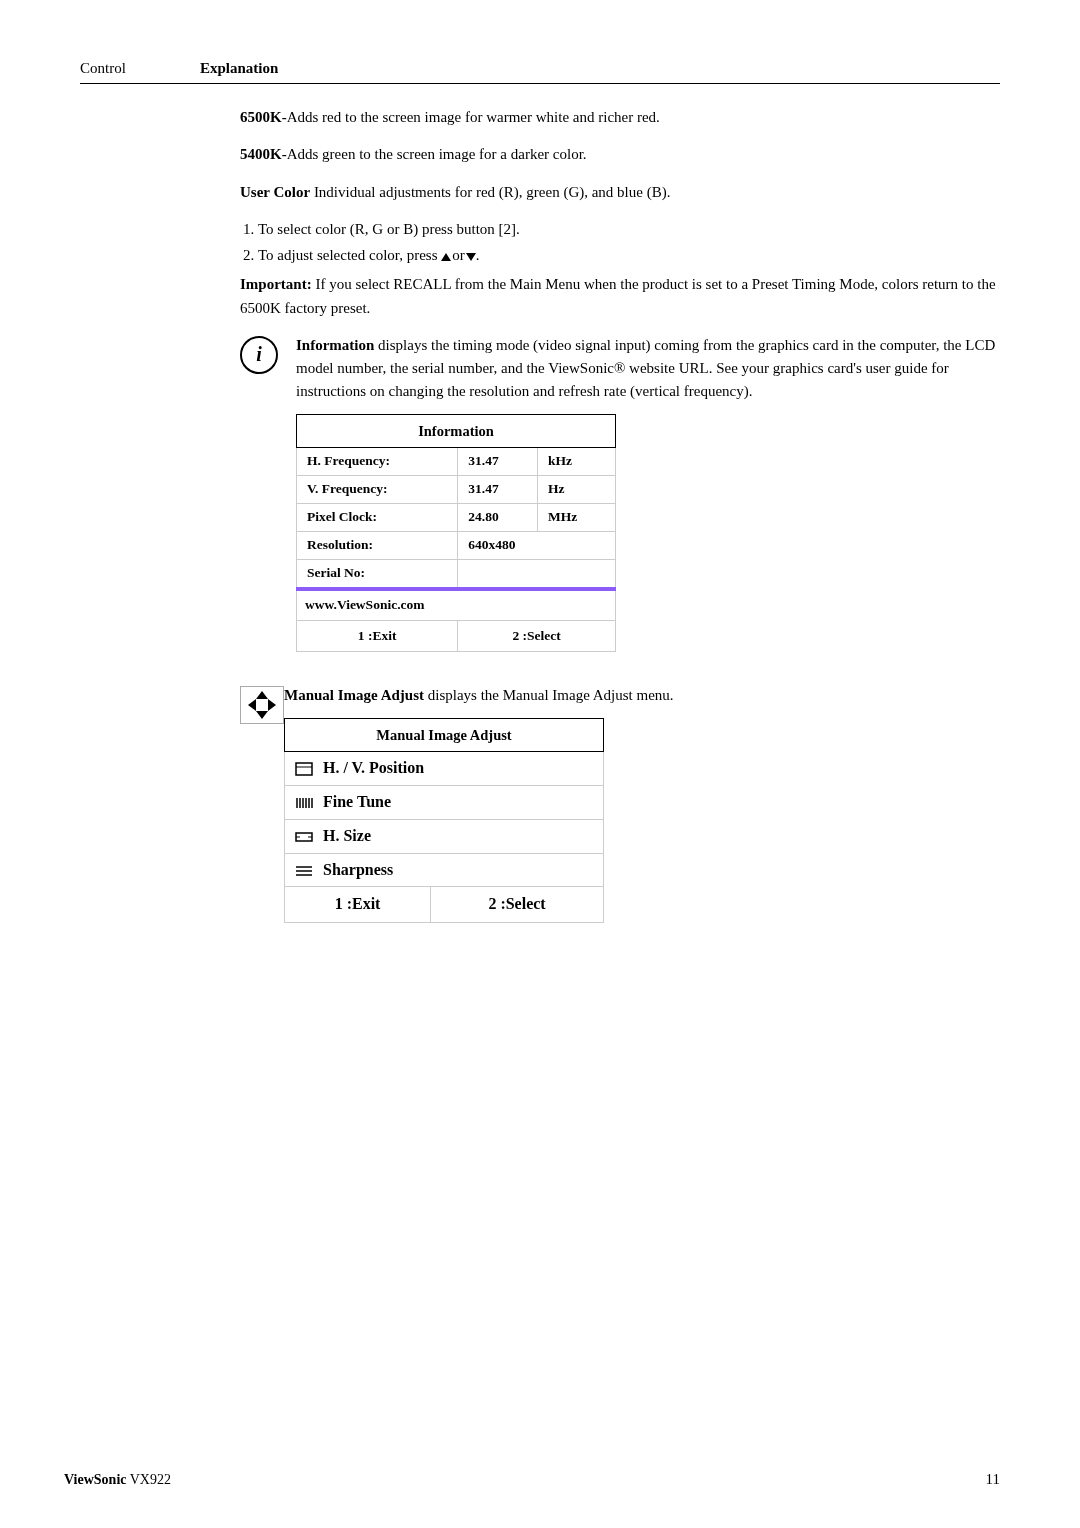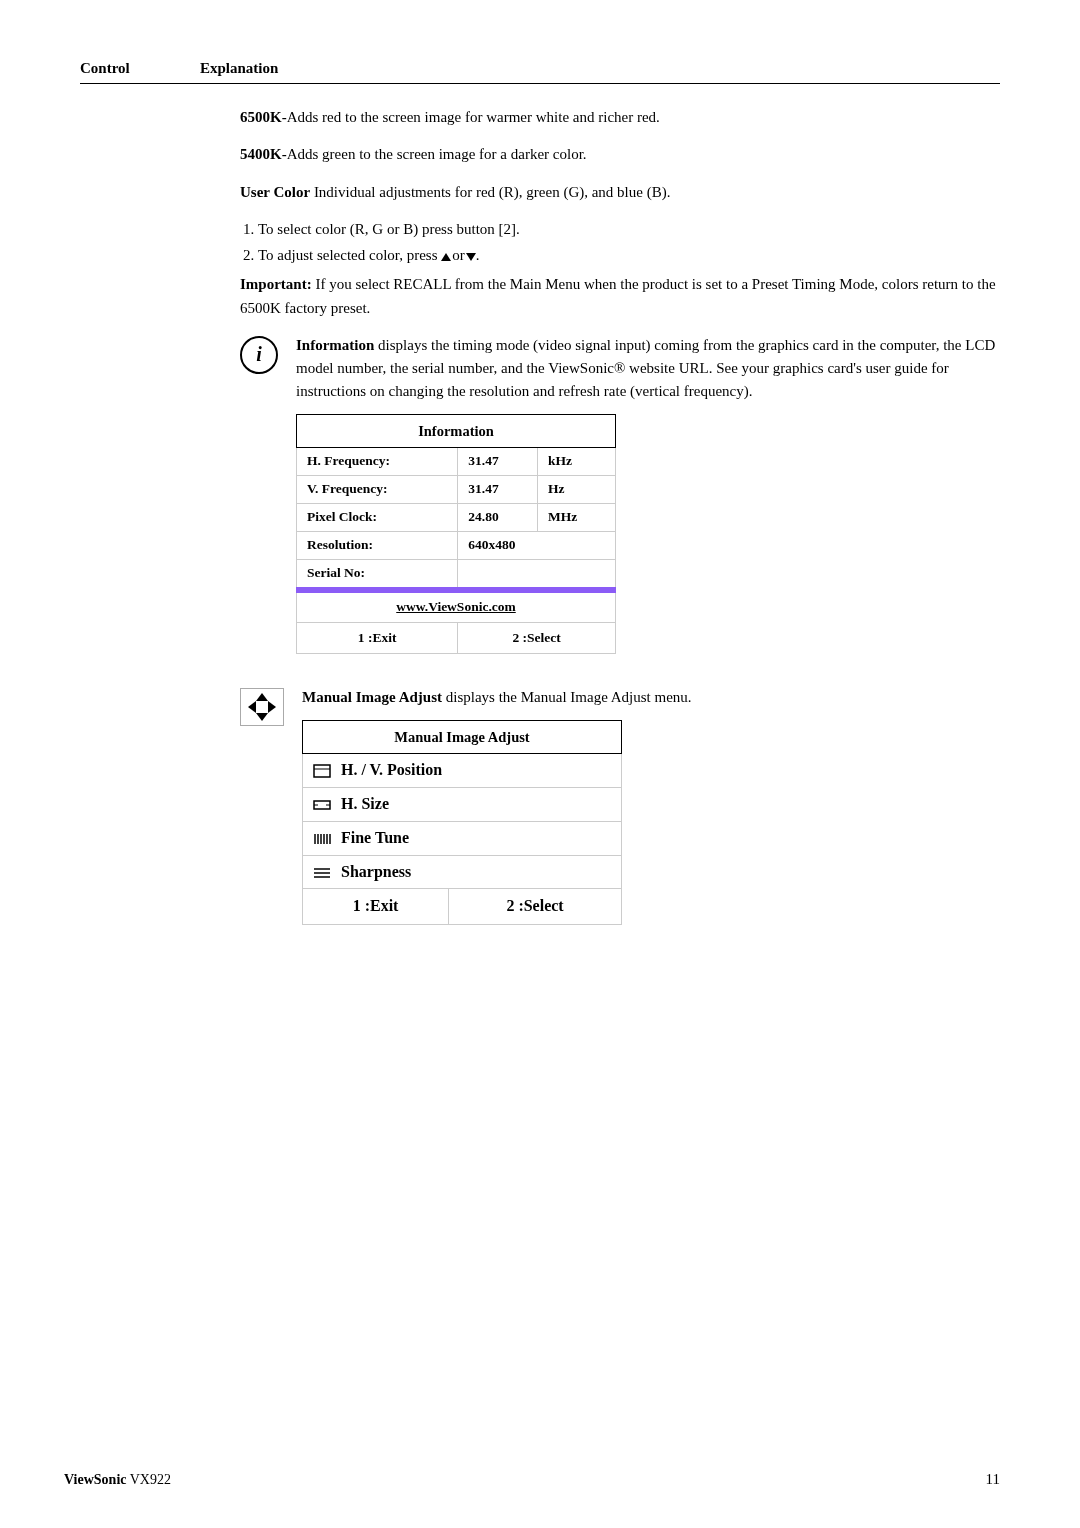--- a/index.html
+++ b/index.html
@@ -18,21 +18,21 @@
       position: relative;
     }
     .header-row {
       display: flex;
       align-items: baseline;
       border-bottom: 1.5px solid #000;
       padding-bottom: 6px;
       margin-bottom: 22px;
     }
     .header-control {
-      font-weight: bold;
+      font-weight: normal;
       font-size: 15px;
       min-width: 120px;
     }
     .header-explanation {
       font-weight: bold;
       font-size: 15px;
     }
     .content-area {
       padding-left: 160px;
     }
@@ -101,25 +101,23 @@
     }
     .info-table .val {
       font-weight: bold;
     }
     .info-table tr.footer-row td {
       text-align: center;
       border-top: 1.5px solid #000;
       padding: 5px 8px;
     }
     .info-table tr.url-row td {
-      text-align: center;
-      border-top: 6px solid #8b5cf6;
+      border-top: 4px solid #8b5cf6;
       padding: 4px 8px;
       font-weight: bold;
-      text-decoration: underline;
     }
     .manual-table {
       border: 1.5px solid #000;
       border-collapse: collapse;
       width: 320px;
       margin: 10px 0 0 0;
       font-size: 14px;
     }
     .manual-table th {
       background: #fff;
@@ -176,21 +174,20 @@
       height: 0;
       border-left: 5px solid transparent;
       border-right: 5px solid transparent;
       border-top: 8px solid #000;
       vertical-align: middle;
       margin-left: 1px;
     }
     .row-with-icon {
       display: flex;
       align-items: flex-start;
-      gap: 18px;
       margin-bottom: 14px;
     }
     .manual-section-text {
       flex: 1;
       line-height: 1.55;
     }
   </style>
 </head>
 <body>
 
@@ -303,48 +300,48 @@
             </tr>
           </thead>
           <tbody>
             <tr>
               <td colspan="2">
                 <svg width="18" height="14" viewBox="0 0 18 14" style="vertical-align:middle;margin-right:6px">
                   <rect x="1" y="1" width="16" height="12" fill="none" stroke="#000" stroke-width="1.5"></rect>
                   <line x1="1" y1="5" x2="17" y2="5" stroke="#000" stroke-width="1"></line>
                 </svg>
                 <span class="bold">H. / V. Position</span>
-              </td>
-            </tr>
-            <tr>
-              <td colspan="2">
-                <svg width="18" height="14" viewBox="0 0 18 14" style="vertical-align:middle;margin-right:6px">
-                  <rect x="1" y="3" width="16" height="8" fill="none" stroke="#000" stroke-width="1.5"></rect>
-                  <line x1="1" y1="7" x2="5" y2="7" stroke="#000" stroke-width="1"></line>
-                  <line x1="13" y1="7" x2="17" y2="7" stroke="#000" stroke-width="1"></line>
-                </svg>
-                <span class="bold">H. Size</span>
               </td>
             </tr>
             <tr>
               <td colspan="2">
                 <svg width="18" height="14" viewBox="0 0 18 14" style="vertical-align:middle;margin-right:6px">
                   <line x1="2" y1="2" x2="2" y2="12" stroke="#000" stroke-width="1.5"></line>
                   <line x1="5" y1="2" x2="5" y2="12" stroke="#000" stroke-width="1.5"></line>
                   <line x1="8" y1="2" x2="8" y2="12" stroke="#000" stroke-width="1.5"></line>
                   <line x1="11" y1="2" x2="11" y2="12" stroke="#000" stroke-width="1.5"></line>
                   <line x1="14" y1="2" x2="14" y2="12" stroke="#000" stroke-width="1.5"></line>
                   <line x1="17" y1="2" x2="17" y2="12" stroke="#000" stroke-width="1.5"></line>
                 </svg>
                 <span class="bold">Fine Tune</span>
               </td>
             </tr>
             <tr>
               <td colspan="2">
                 <svg width="18" height="14" viewBox="0 0 18 14" style="vertical-align:middle;margin-right:6px">
+                  <rect x="1" y="3" width="16" height="8" fill="none" stroke="#000" stroke-width="1.5"></rect>
+                  <line x1="1" y1="7" x2="5" y2="7" stroke="#000" stroke-width="1"></line>
+                  <line x1="13" y1="7" x2="17" y2="7" stroke="#000" stroke-width="1"></line>
+                </svg>
+                <span class="bold">H. Size</span>
+              </td>
+            </tr>
+            <tr>
+              <td colspan="2">
+                <svg width="18" height="14" viewBox="0 0 18 14" style="vertical-align:middle;margin-right:6px">
                   <line x1="1" y1="3" x2="17" y2="3" stroke="#000" stroke-width="1.5"></line>
                   <line x1="1" y1="7" x2="17" y2="7" stroke="#000" stroke-width="1.5"></line>
                   <line x1="1" y1="11" x2="17" y2="11" stroke="#000" stroke-width="1.5"></line>
                 </svg>
                 <span class="bold">Sharpness</span>
               </td>
             </tr>
             <tr class="footer-row">
               <td>1 :Exit</td>
               <td>2 :Select</td>

